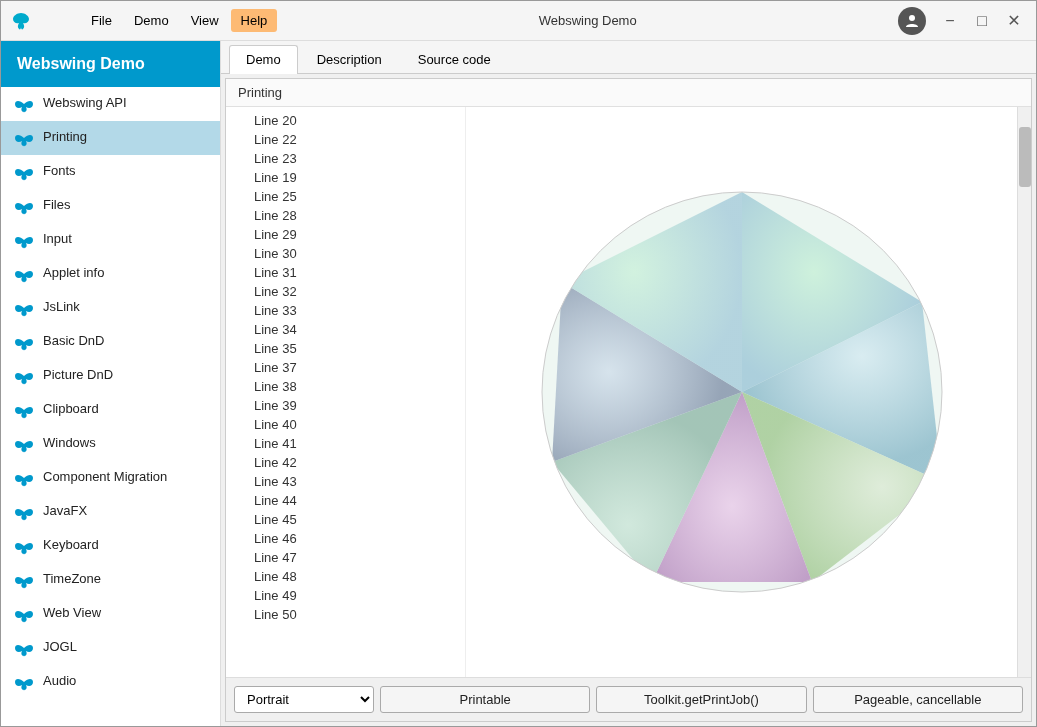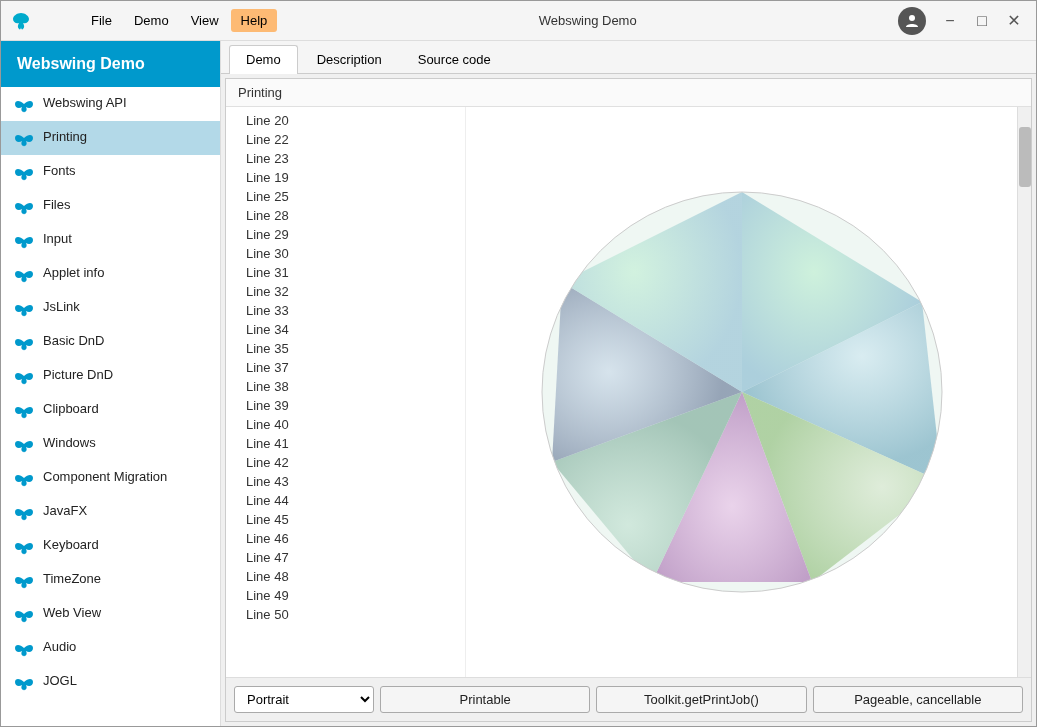--- a/index.html
+++ b/index.html
@@ -39,21 +39,21 @@
     .tab.active { background: #fff; border-color: #ccc; border-bottom-color: #fff; margin-bottom: -1px; z-index: 1; }
 
     
     .panel { flex: 1; background: #fff; margin: 0; display: flex; flex-direction: column; border: 1px solid #ccc; margin: 4px; }
     .panel-title { padding: 6px 12px; border-bottom: 1px solid #e0e0e0; font-size: 13px; color: #333; background: #fafafa; }
 
     
     .panel-body { display: flex; flex: 1; overflow: hidden; }
 
     
-    .lines-list { width: 240px; flex-shrink: 0; overflow-y: auto; padding: 4px 8px; border-right: 1px solid #eee; }
+    .lines-list { width: 240px; flex-shrink: 0; overflow-y: auto; padding: 4px 16px; border-right: 1px solid #eee; }
     .line-item { padding: 2px 12px; font-size: 13px; color: #333; cursor: default; }
 
     
     .diagram-area { flex: 1; display: flex; align-items: center; justify-content: center; overflow: hidden; position: relative; }
 
     
     .scroll-track { width: 14px; background: #f0f0f0; border-left: 1px solid #ddd; display: flex; flex-direction: column; }
     .scroll-thumb { width: 12px; height: 60px; background: #bbb; border-radius: 3px; margin: 2px auto; margin-top: 20px; }
 
     
@@ -192,27 +192,27 @@
           <div class="sidebar-item">
     <svg class="sidebar-icon" viewBox="0 0 22 18" xmlns="http://www.w3.org/2000/svg">
       <path d="M11 9 C7 5, 2 5, 2 9 C2 13, 6 14, 9 12 C8 14, 8 16, 10 17 C10.5 17.5, 11 17, 11 16 C11 17, 11.5 17.5, 12 17 C14 16, 14 14, 13 12 C16 14, 20 13, 20 9 C20 5, 15 5, 11 9Z" fill="#0099cc"></path>
     </svg>
     <span class="sidebar-label">Web View</span>
   </div>
           <div class="sidebar-item">
     <svg class="sidebar-icon" viewBox="0 0 22 18" xmlns="http://www.w3.org/2000/svg">
       <path d="M11 9 C7 5, 2 5, 2 9 C2 13, 6 14, 9 12 C8 14, 8 16, 10 17 C10.5 17.5, 11 17, 11 16 C11 17, 11.5 17.5, 12 17 C14 16, 14 14, 13 12 C16 14, 20 13, 20 9 C20 5, 15 5, 11 9Z" fill="#0099cc"></path>
     </svg>
+    <span class="sidebar-label">JOGL</span>
+  </div>
+          <div class="sidebar-item">
+    <svg class="sidebar-icon" viewBox="0 0 22 18" xmlns="http://www.w3.org/2000/svg">
+      <path d="M11 9 C7 5, 2 5, 2 9 C2 13, 6 14, 9 12 C8 14, 8 16, 10 17 C10.5 17.5, 11 17, 11 16 C11 17, 11.5 17.5, 12 17 C14 16, 14 14, 13 12 C16 14, 20 13, 20 9 C20 5, 15 5, 11 9Z" fill="#0099cc"></path>
+    </svg>
     <span class="sidebar-label">Audio</span>
-  </div>
-          <div class="sidebar-item">
-    <svg class="sidebar-icon" viewBox="0 0 22 18" xmlns="http://www.w3.org/2000/svg">
-      <path d="M11 9 C7 5, 2 5, 2 9 C2 13, 6 14, 9 12 C8 14, 8 16, 10 17 C10.5 17.5, 11 17, 11 16 C11 17, 11.5 17.5, 12 17 C14 16, 14 14, 13 12 C16 14, 20 13, 20 9 C20 5, 15 5, 11 9Z" fill="#0099cc"></path>
-    </svg>
-    <span class="sidebar-label">JOGL</span>
   </div>
         </div>
     </div>
 
     <div class="content">
 
       <div class="tabs">
 
       <div class="tab active">Demo</div>
           <div class="tab">Description</div>

